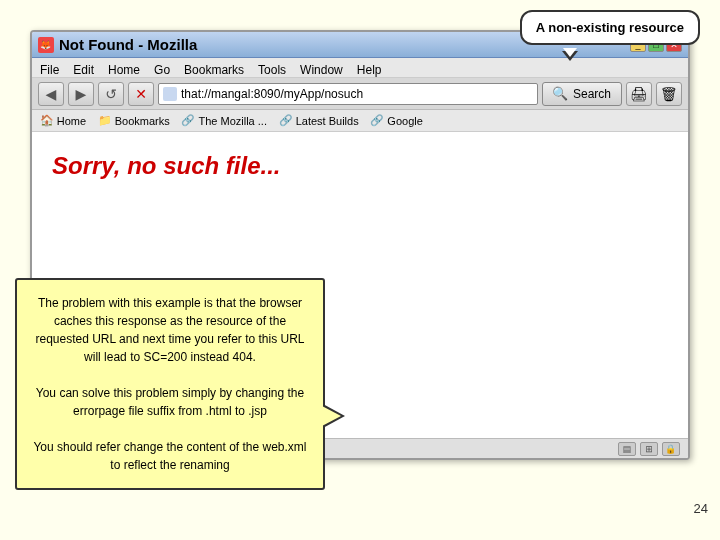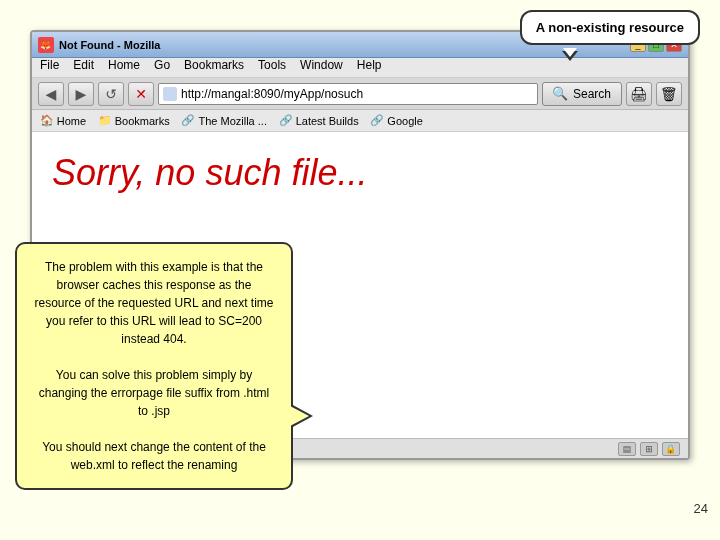--- a/index.html
+++ b/index.html
@@ -86,21 +86,21 @@
       background: #e44;
       border-radius: 2px;
       display: flex;
       align-items: center;
       justify-content: center;
       font-size: 9px;
       color: white;
       font-weight: bold;
     }
     .title-bar-text {
-      font-size: 11px;
+      font-size: 15px;
       font-weight: bold;
       color: #000;
       flex: 1;
     }
     .title-bar-buttons {
       display: flex;
       gap: 2px;
     }
     .tb-btn {
       width: 16px;
@@ -115,21 +115,21 @@
     }
     .tb-btn.minimize { background: #f0d060; }
     .tb-btn.maximize { background: #60c060; }
     .tb-btn.close { background: #e04040; color: white; }
 
     
     .menu-bar {
       background: #e8e8e8;
       height: 20px;
       display: flex;
-      align-items: flex-start;
+      align-items: flex-end;
       padding: 0 8px;
       gap: 14px;
       border-bottom: 1px solid #ccc;
       font-size: 12px;
     }
     .menu-item {
       cursor: pointer;
       color: #000;
     }
 
@@ -234,22 +234,22 @@
     }
 
     
     .browser-content {
       background: white;
       padding: 20px;
       height: calc(100% - 100px);
       overflow: hidden;
     }
     .sorry-title {
-      font-size: 36px;
-      font-weight: normal;
+      font-size: 24px;
+      font-weight: bold;
       color: #cc0000;
       font-style: italic;
       margin-bottom: 20px;
     }
 
     
     .status-bar {
       position: absolute;
       bottom: 0;
       left: 0;
@@ -278,24 +278,24 @@
       display: flex;
       align-items: center;
       justify-content: center;
     }
 
     
     .callout-bubble {
       position: absolute;
       bottom: 50px;
       left: 15px;
-      width: 278px;
+      width: 310px;
       background: #ffffaa;
       border: 2px solid #333;
-      border-radius: 10px;
+      border-radius: 3px;
       padding: 14px 16px;
       font-size: 12px;
       line-height: 1.5;
       text-align: center;
       color: #000;
       z-index: 20;
     }
     
     .callout-bubble::after {
       content: '';
@@ -348,21 +348,21 @@
   </div>
 
   <div class="nav-bar">
     <div class="nav-btn">◀</div>
     <div class="nav-btn">▶</div>
     <div class="nav-btn">↺</div>
     <div class="nav-btn stop">✕</div>
 
     <div class="address-bar">
       <div class="address-icon"></div>
-      <span class="address-text">http://mangal:8090/myApp/nosuch</span>
+      <span class="address-text">that://mangal:8090/myApp/nosuch</span>
     </div>
 
     <div class="search-btn">
       <span class="search-icon-img">🔍</span>
       <span>Search</span>
     </div>
 
     <div class="printer-btn">🖨</div>
     <div class="printer-btn">🗑</div>
   </div>
@@ -403,16 +403,16 @@
     </div>
   </div>
 
 </div>
 
 <div class="callout-bubble">
   <p>The problem with this example is that the browser caches this response as the resource of the requested URL and next time you refer to this URL will lead to SC=200 instead 404.</p>
   <br>
   <p>You can solve this problem simply by changing the errorpage file suffix from .html to .jsp</p>
   <br>
-  <p>You should next change the content of the web.xml to reflect the renaming</p>
+  <p>You should refer change the content of the web.xml to reflect the renaming</p>
 </div>
 
 <div class="slide-number">24</div>
 
 </body></html>

